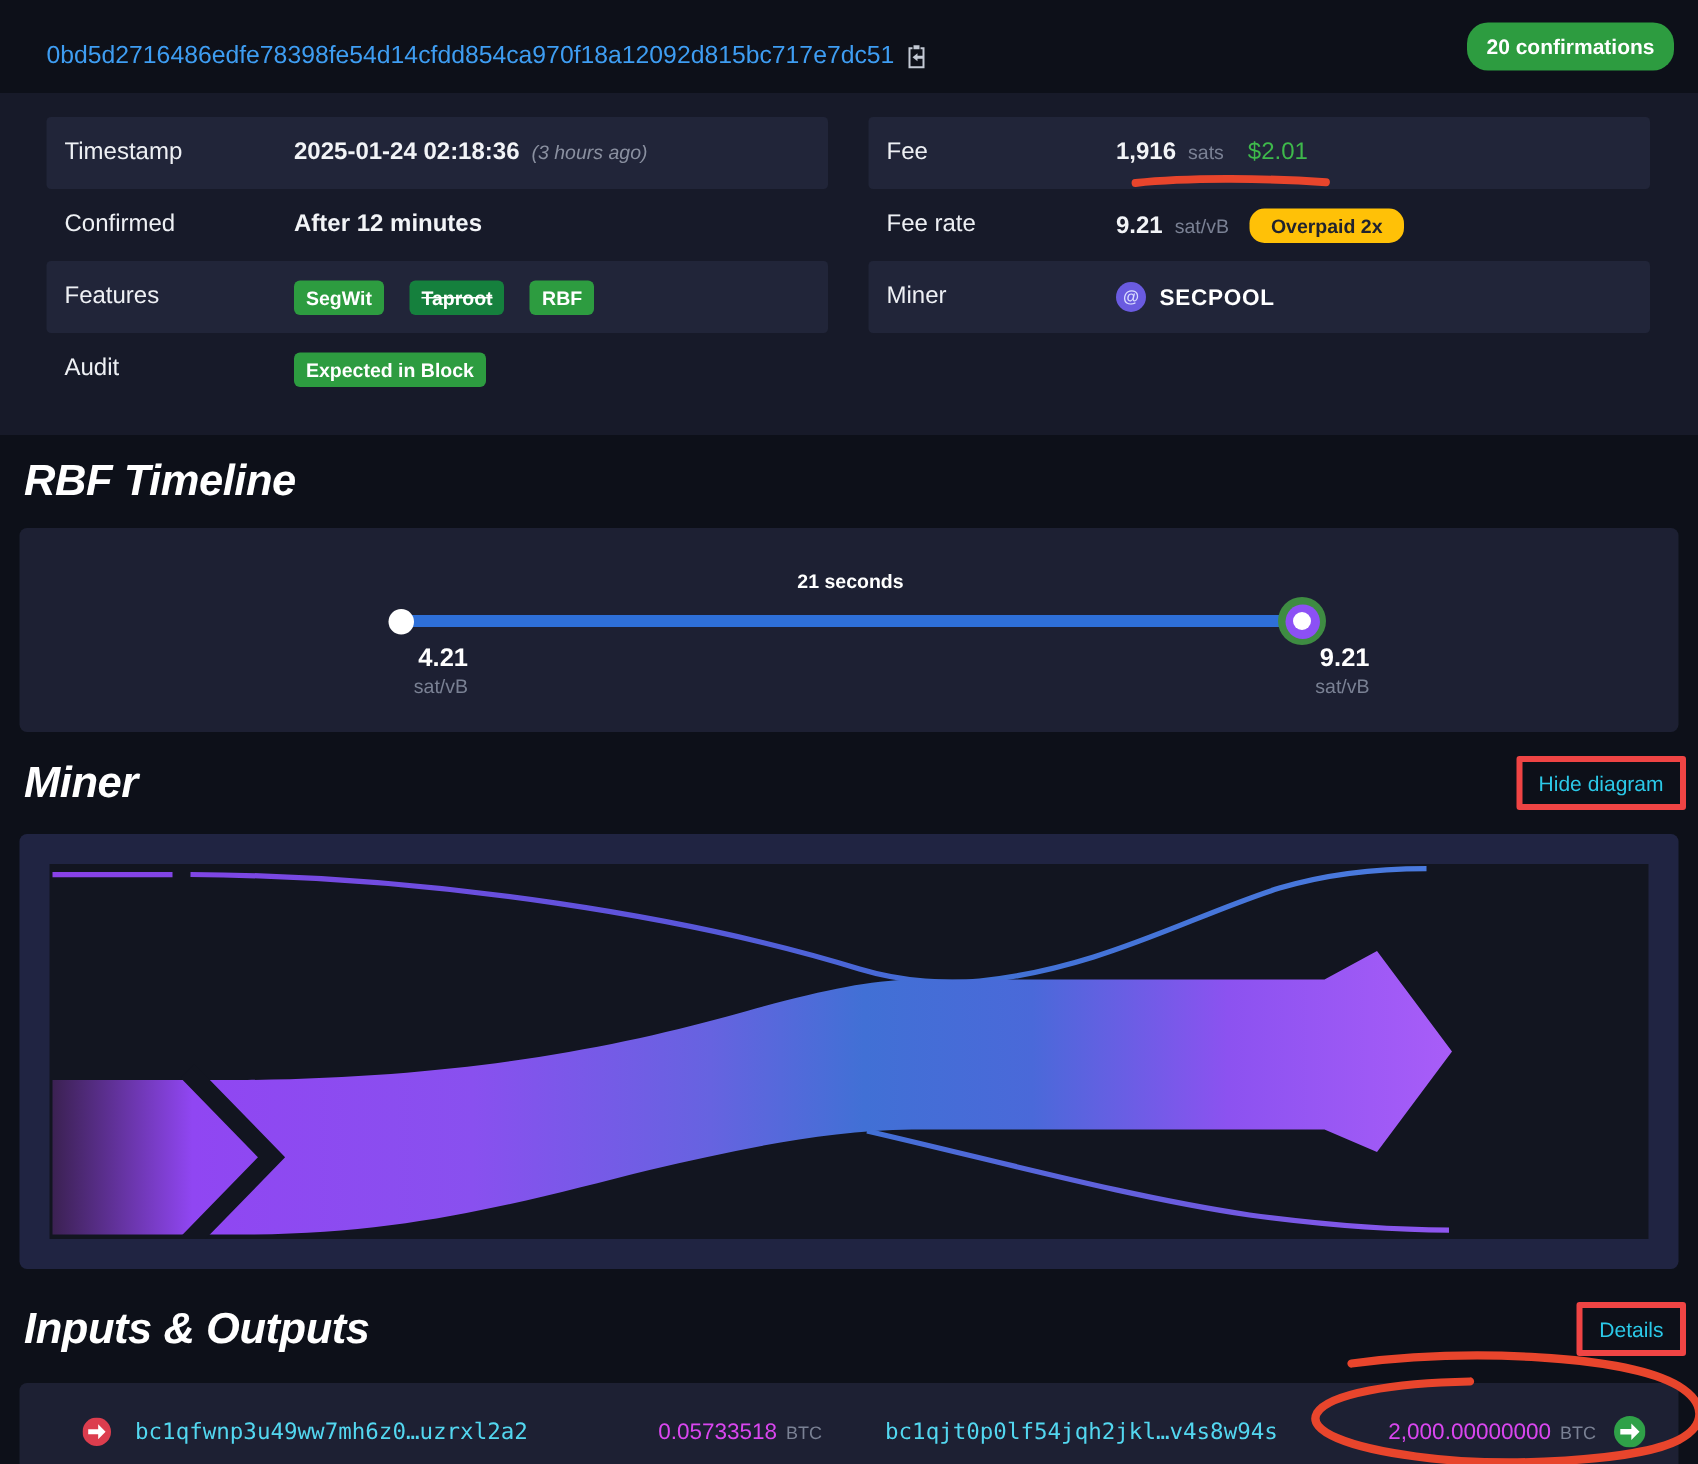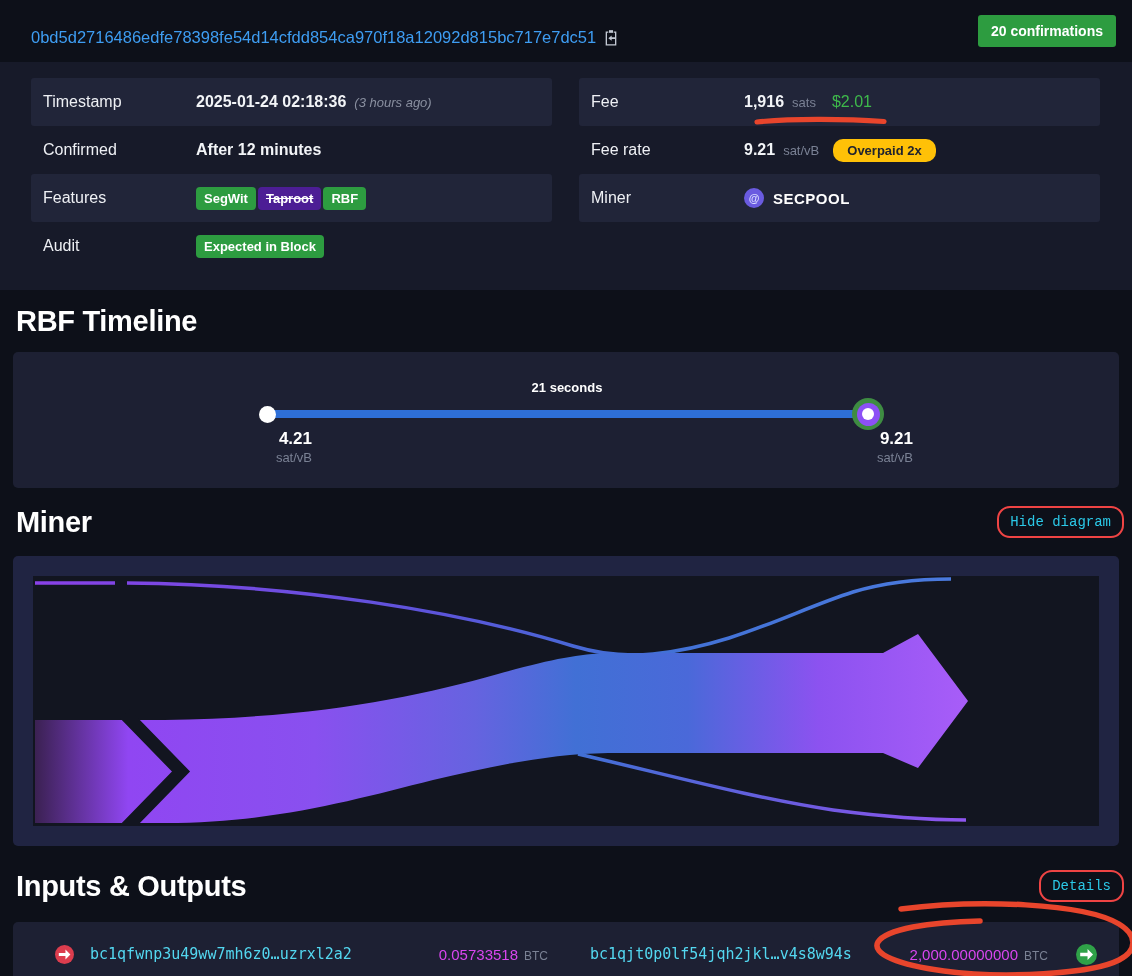--- a/index.html
+++ b/index.html
@@ -7,48 +7,48 @@
   body {
     width:1132px; height:976px; overflow:hidden; position:relative;
     background:#0d1019; font-family:"Liberation Sans", sans-serif; color:#fff;
   }
   
   .header { height:62px; display:flex; align-items:center; padding:0 16px; }
   .page-title { font-size:35px; font-weight:700; margin:0; letter-spacing:-0.5px; color:#fff; }
   .txid { margin-left:15px; margin-top:12px; font-size:16.5px; color:#3e9df2; }
   .copy-btn { margin-left:7px; margin-top:12px; background:none; border:none; padding:0; cursor:pointer; line-height:0; }
   .conf-badge { margin-left:auto; background:#2d9c40; color:#fff; font-size:14px; font-weight:600;
-    padding:8px 13px; border-radius:3px; }
+    padding:8px 13px; border-radius:14px; }
   
   .details { background:#171a29; padding:16px 31px 20px; display:flex; gap:27px; }
   .dtable { width:521px; }
   .drow { height:48px; display:flex; align-items:center; border-radius:3px; padding:0 12px; }
   .drow.stripe { background:#212539; }
   .dlabel { width:153px; flex-shrink:0; font-size:16px; color:#eef0f4; }
   .dvalue { font-size:16px; color:#f2f4f7; font-weight:600; display:flex; align-items:baseline; gap:8px; }
   .note { color:#8a90a0; font-style:italic; font-size:13px; font-weight:400; }
   .unit { color:#7a8194; font-size:13px; font-weight:400; }
   .usd { color:#3eb94b; font-weight:400; margin-left:8px; font-size:16px; }
   .badge { font-size:13px; font-weight:700; padding:4px 8px; border-radius:4px; color:#fff; display:inline-block; }
   .badge.green { background:#2d9c40; }
-  .badge.red { background:#4c1d95; text-decoration:line-through; }
+  .badge.red { background:#15803d; text-decoration:line-through; }
   .badge.yellow { background:#ffc107; color:#20232e; border-radius:10px; padding:4px 14px; margin-left:6px; }
-  .badges { display:flex; gap:2px; }
+  .badges { display:flex; gap:17px; }
   .miner { display:flex; align-items:center; gap:9px; }
   .miner-icon { width:20px; height:20px; border-radius:50%; background:#6a5be0; color:#d9dcff;
     font-size:11px; font-weight:700; display:flex; align-items:center; justify-content:center; }
   .miner-name { font-size:15px; font-weight:700; letter-spacing:0.5px; color:#fff; }
   
   .section-head { display:flex; align-items:center; padding:0 8px 0 16px; }
-  .h2 { font-size:29px; font-weight:700; margin:0; letter-spacing:-0.3px; color:#fff; }
+  .h2 { font-size:29px; font-weight:700; margin:0; letter-spacing:-0.3px; color:#fff;font-style:italic; }
   .rbf-head { height:62px; }
   .flow-head { height:52px; margin-top:8px; }
   .io-head { height:52px; margin-top:14px; }
-  .btn { margin-left:auto; background:transparent; border:2px solid #ef4444; color:#2bc9e8;
-    font-size:14px; padding:6px 11px; border-radius:13px; font-family:Liberation Mono, monospace; cursor:pointer; }
+  .btn { margin-left:auto; background:transparent; border:4px solid #ef4444; color:#2bc9e8;
+    font-size:14px; padding:6px 11px; border-radius:2px; font-family:Liberation Sans, sans-serif; cursor:pointer; }
   
   .panel { margin:0 13px; background:#1d2033; border-radius:5px; }
   .timeline-panel { height:136px; position:relative; }
   .duration { position:absolute; left:504px; top:28px; width:100px; text-align:center;
     font-size:13px; font-weight:600; color:#fff; }
   .track { position:absolute; left:254px; top:58px; width:601px; height:8px; background:#2e6fd8; border-radius:4px; }
   .handle-start { position:absolute; left:246px; top:54px; width:17px; height:17px; border-radius:50%; background:#fff; }
   .handle-end { position:absolute; left:839px; top:46px; width:32px; height:32px; border-radius:50%;
     background:#3e8c42; display:flex; align-items:center; justify-content:center; }
   .handle-end .ring { width:23px; height:23px; border-radius:50%; background:#8c50f5;
@@ -60,21 +60,21 @@
   .tick.start { left:209px; top:77px; }
   .tick.end { left:810px; top:77px; }
   
   .flow-panel { margin-top:8px; height:290px; background:#202442; padding:20px; }
   .flow-inner { width:1066px; height:250px; background:#121520; position:relative; }
   .flow-inner svg { position:absolute; left:0; top:0; }
   
   .io-panel { margin-top:10px; height:64px; background:#1d2033; border-radius:5px;
     display:flex; align-items:center; padding:0 22px 0 42px; }
   .io-left { display:flex; align-items:center; width:493px; }
-  .io-right { display:flex; align-items:center; flex:1; margin-left:42px;gap:16px; }
+  .io-right { display:flex; align-items:center; flex:1; margin-left:42px; }
   .addr { font-family:"DejaVu Sans Mono", monospace; font-size:15px; color:#53d7f0; margin-left:16px; }
   .io-right .addr { margin-left:0; }
   .amt { margin-left:auto; display:flex; align-items:baseline; gap:6px; }
   .amt .v { font-size:15px; font-weight:400; color:#d946ef; }
   .amt .u { font-size:12px; color:#7a8194; }
   .io-icon { line-height:0; }
   .out-icon { margin-left:12px; }
   
   .annotation-overlay { position:absolute; left:0; top:0; z-index:40; pointer-events:none; }
 </style>

